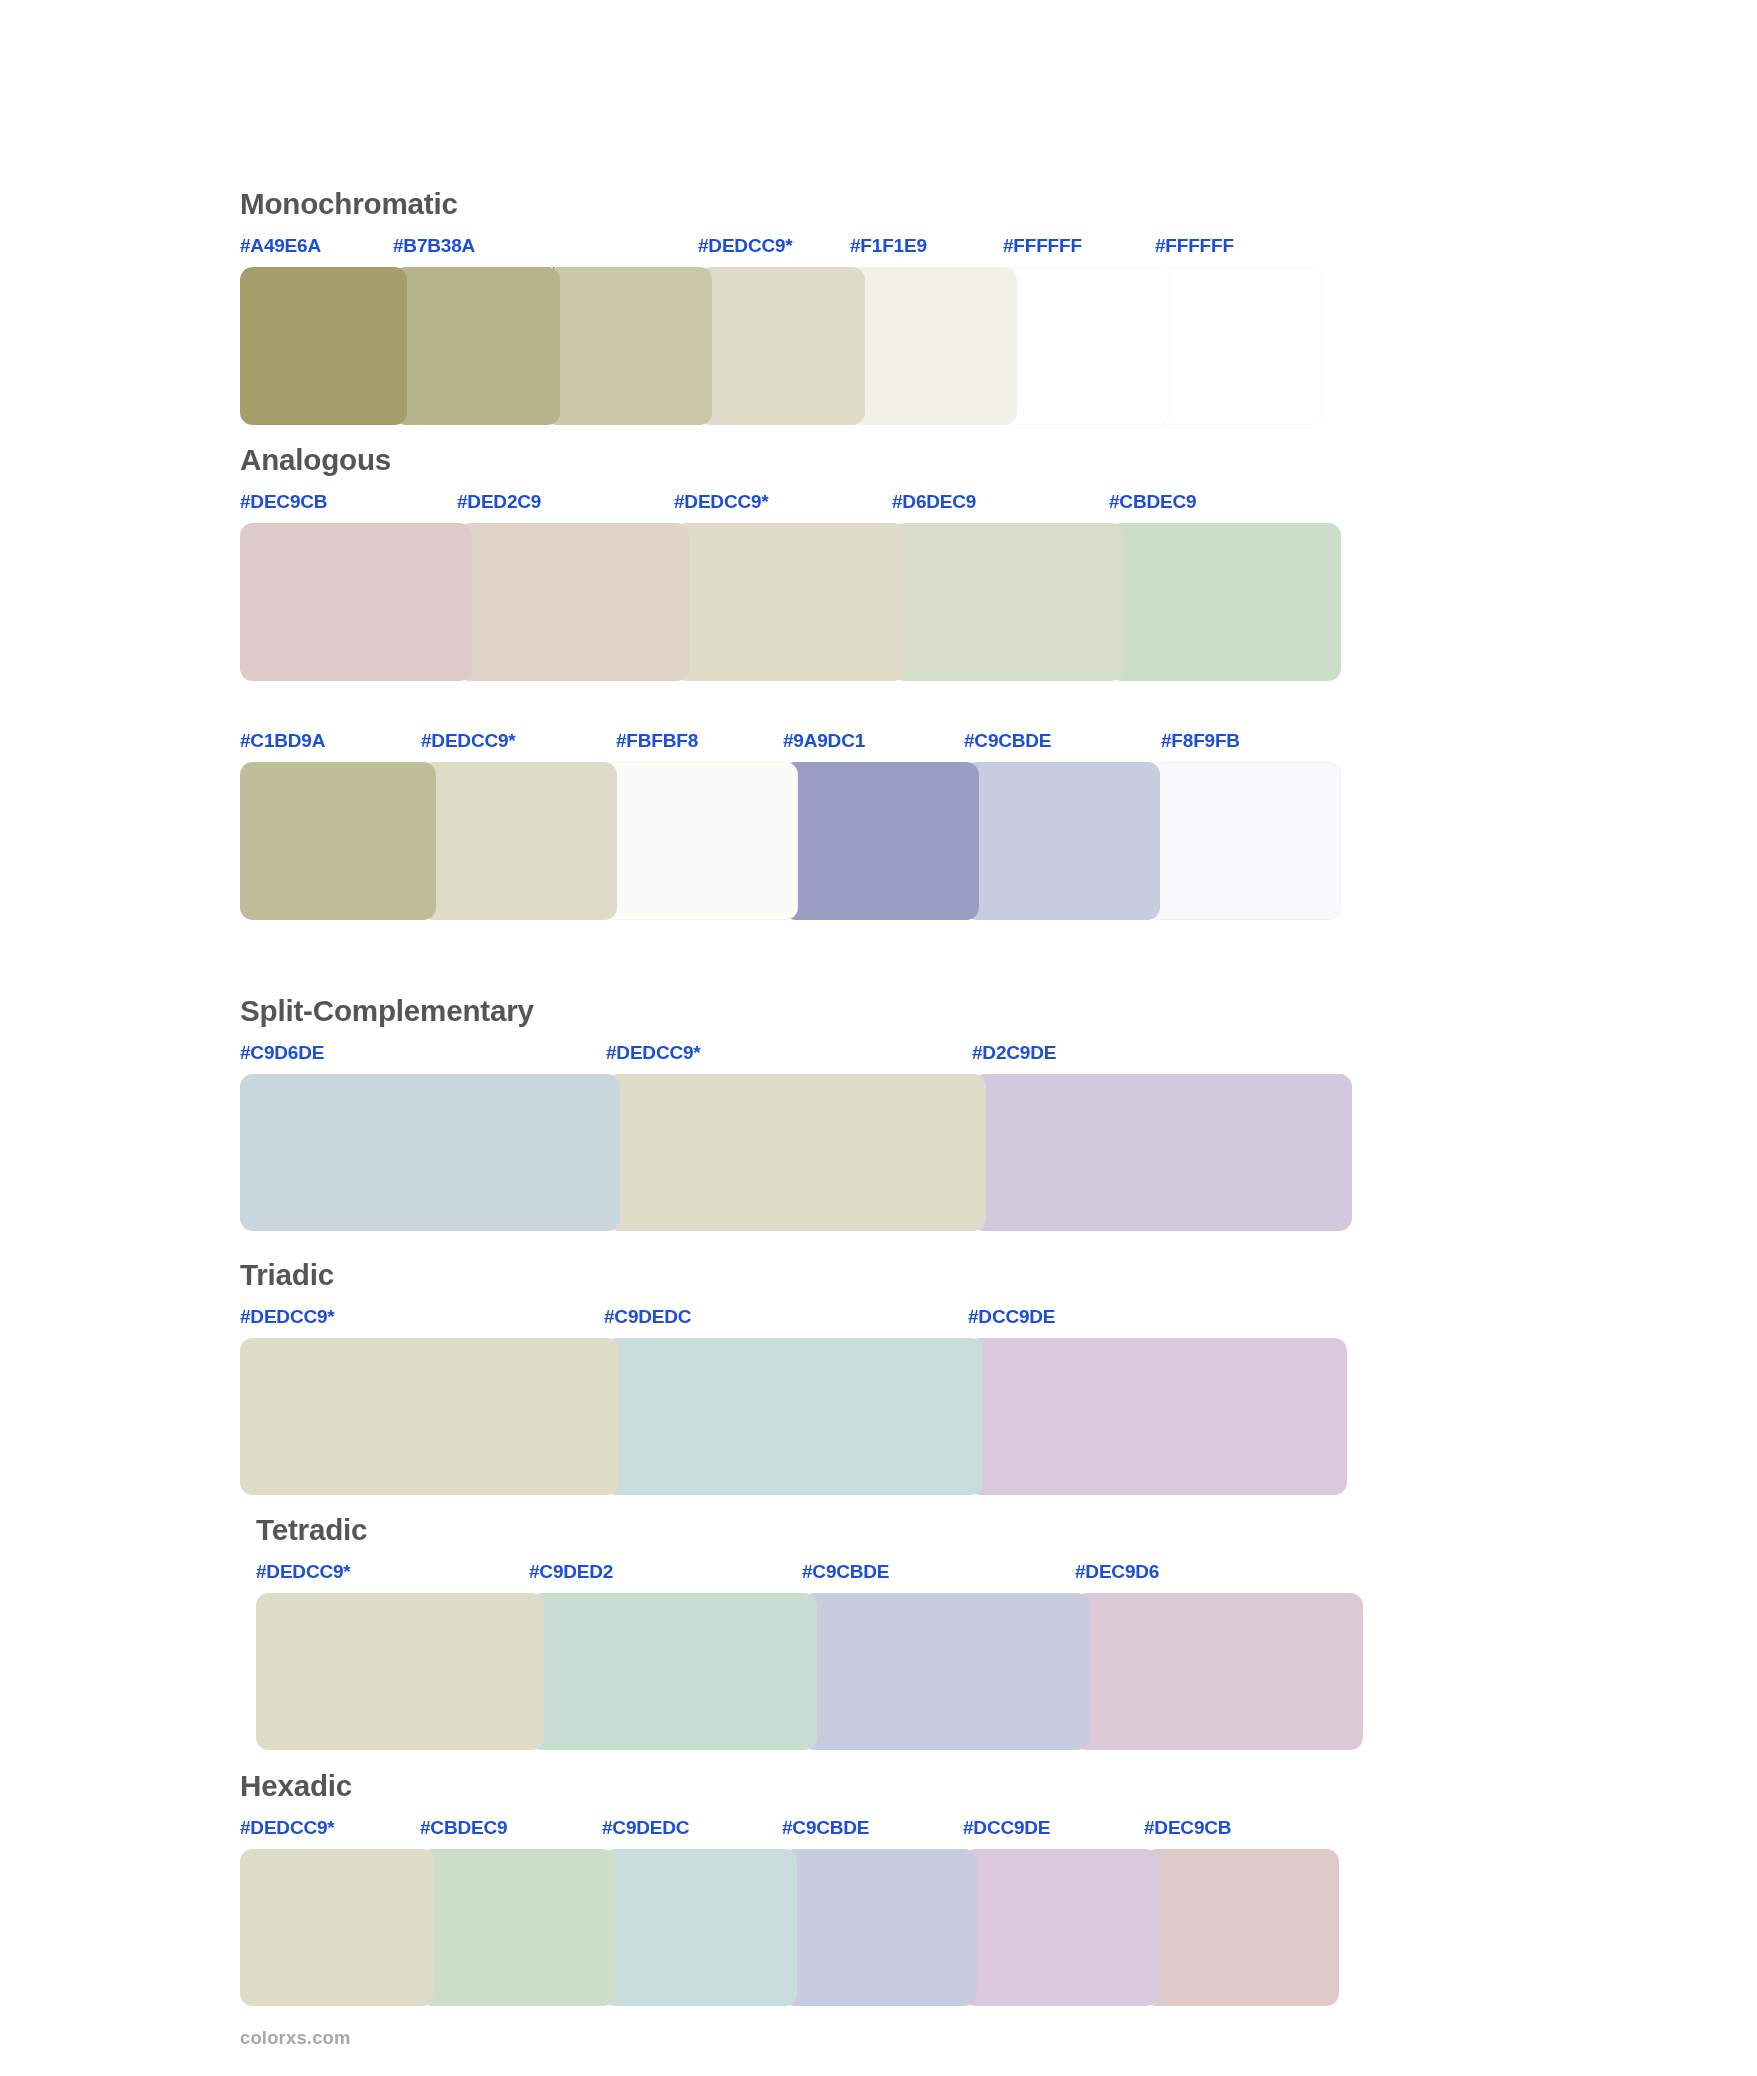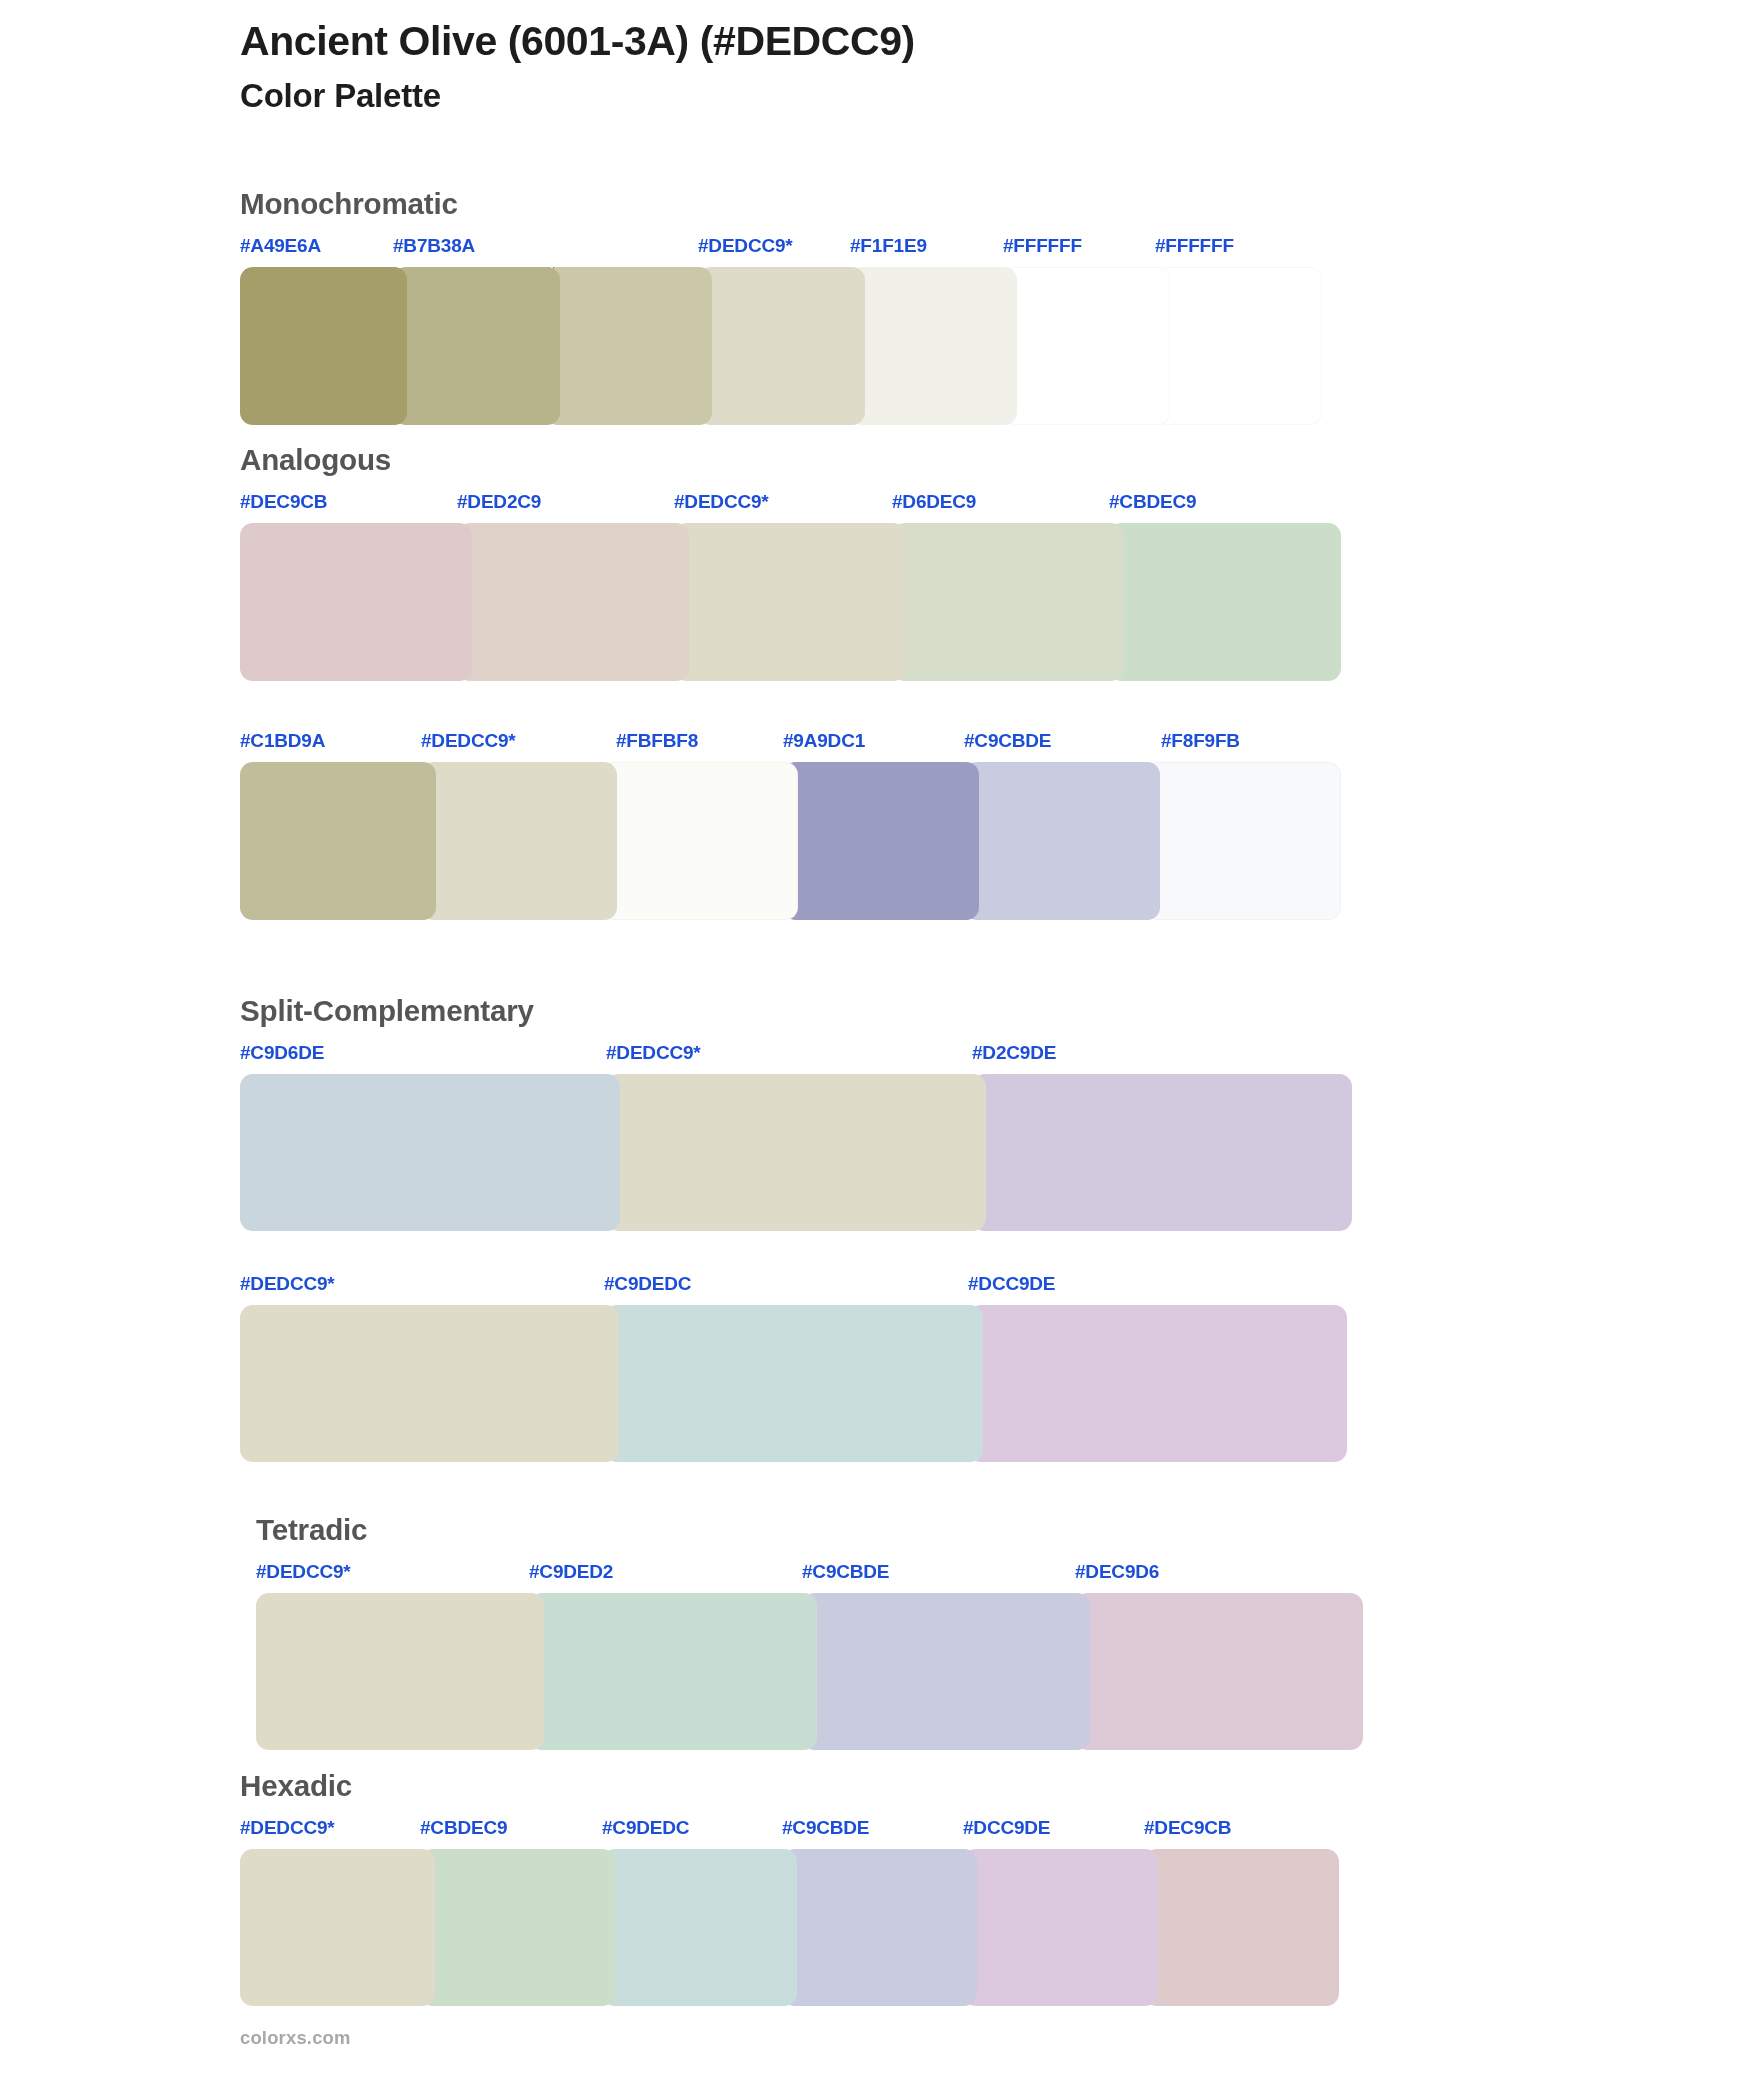--- a/index.html
+++ b/index.html
@@ -97,24 +97,20 @@
     font-weight: bold;
     color: #a8a8a8;
     letter-spacing: 0.2px;
   }
 </style>
 </head>
 <body>
 
 <div class="page">
 
-  <div class="header">
-    <h1 class="title">Ancient Olive (6001-3A) (#DEDCC9)</h1>
-    <h2 class="subtitle">Color Palette</h2>
-  </div>
 
   <div id="sections-host">
       <div class="section" style="top: 188px; width: 1082px;">
         <h3 class="section-title">Monochromatic</h3>
         <div class="labels-row">
           <span class="swatch-label" style="left: 0px;">#A49E6A</span>
           <span class="swatch-label" style="left: 153px;">#B7B38A</span>
           <span class="swatch-label" style="left: 305px; margin-top: 28px;">#CBC7A9</span>
           <span class="swatch-label" style="left: 458px;">#DEDCC9*</span>
           <span class="swatch-label" style="left: 610px;">#F1F1E9</span>
@@ -173,20 +169,21 @@
           <span class="swatch-label" style="left: 366px;">#DEDCC9*</span>
           <span class="swatch-label" style="left: 732px;">#D2C9DE</span>
         </div>
         <div class="swatches-row" style="height: 157px;">
           <div class="swatch" title="#C9D6DE" style="left: 0px; width: 380px; height: 157px; background: rgb(201, 214, 222); z-index: 3;"></div>
           <div class="swatch" title="#DEDCC9*" style="left: 366px; width: 380px; height: 157px; background: rgb(222, 220, 201); z-index: 2;"></div>
           <div class="swatch" title="#D2C9DE" style="left: 732px; width: 380px; height: 157px; background: rgb(210, 201, 222); z-index: 1;"></div>
         </div>
       </div>
       <div class="section" style="top: 1259px; width: 1106px;">
+        <h3 class="section-title">Triadic</h3>
         <div class="labels-row">
           <span class="swatch-label" style="left: 0px;">#DEDCC9*</span>
           <span class="swatch-label" style="left: 364px;">#C9DEDC</span>
           <span class="swatch-label" style="left: 728px;">#DCC9DE</span>
         </div>
         <div class="swatches-row" style="height: 157px;">
           <div class="swatch" title="#DEDCC9*" style="left: 0px; width: 379px; height: 157px; background: rgb(222, 220, 201); z-index: 3;"></div>
           <div class="swatch" title="#C9DEDC" style="left: 364px; width: 379px; height: 157px; background: rgb(201, 222, 220); z-index: 2;"></div>
           <div class="swatch" title="#DCC9DE" style="left: 728px; width: 379px; height: 157px; background: rgb(220, 201, 222); z-index: 1;"></div>
         </div>

